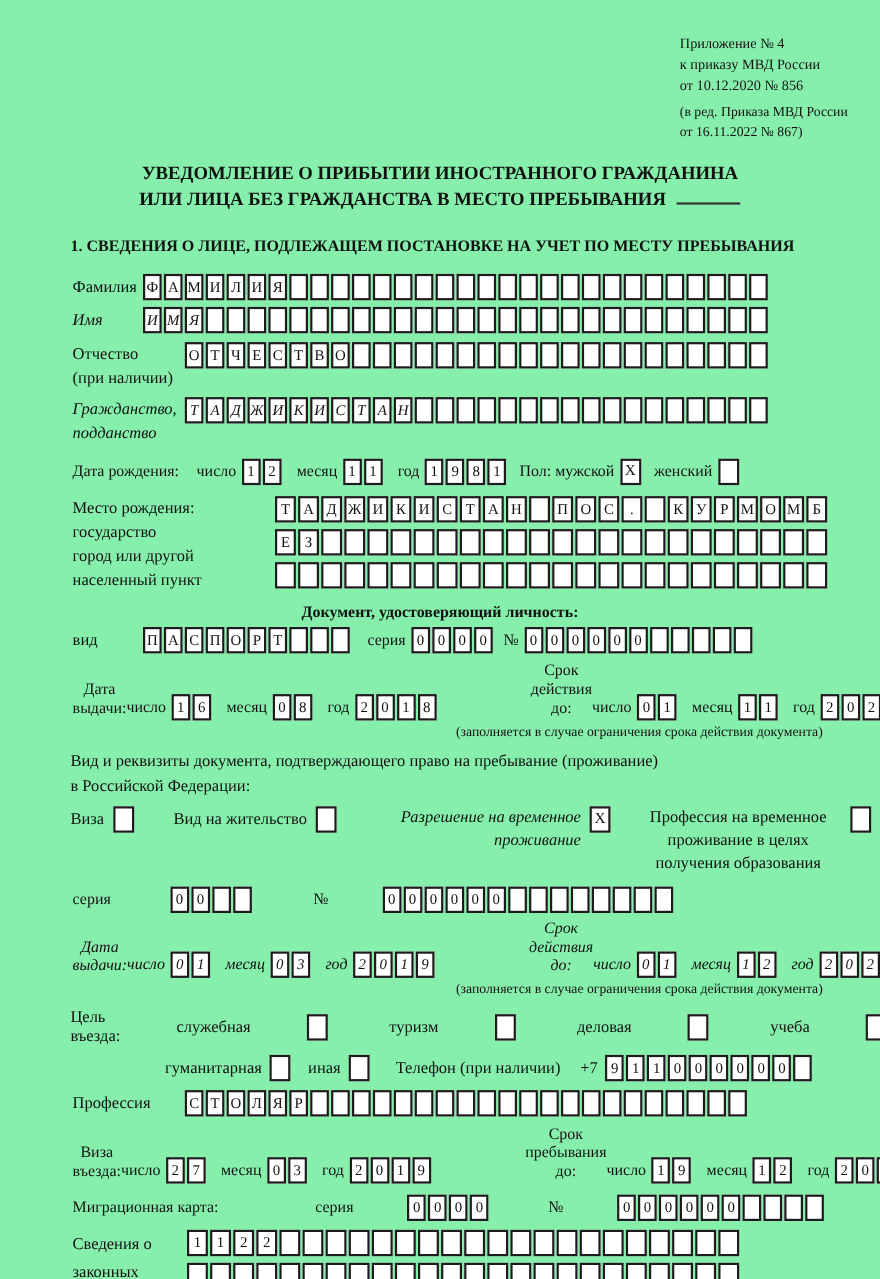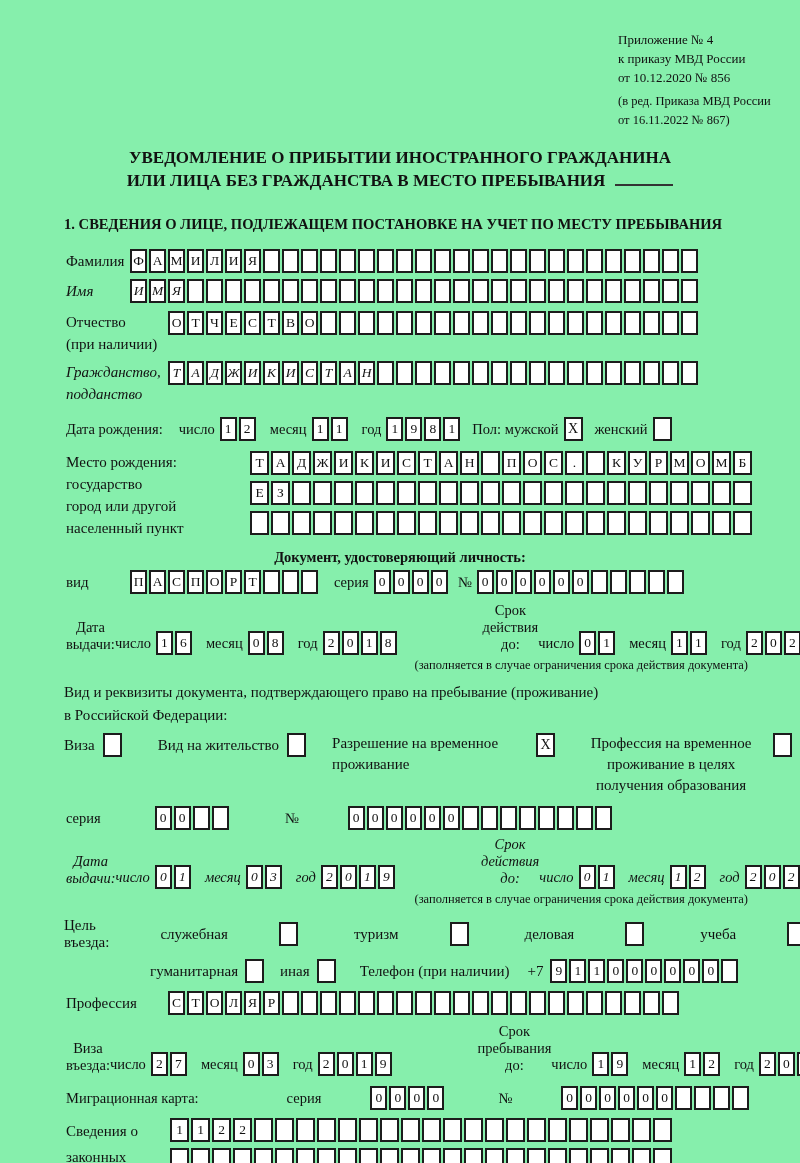--- a/index.html
+++ b/index.html
@@ -51,21 +51,21 @@
   .dlbl { margin-right:5px; font-size:14.5px; }
   .dlbl.inner { margin-left:12px; }
   .date-col.rightcol { margin-left:84px; }
   .note { text-align:right; margin-right:52px; font-size:12.5px; margin-top:3px; }
 
   
   .res-text { margin-left:64px; line-height:23px; font-size:15px; }
   .opt-row { display:flex; align-items:flex-start; margin-left:64px; margin-top:6px; }
   .opt { display:flex; align-items:flex-start; }
   .opt .olbl { line-height:24px; margin-right:8px; }
-  .opt .center2 { width:196px; text-align:left; line-height:21px; margin-right:8px; }
+  .opt .center2 { width:196px; text-align:right; line-height:21px; margin-right:8px;font-style:italic; }
   .opt .center3 { width:188px; text-align:center; line-height:21px; margin-right:8px; }
 
   .doc-head { text-align:center; font-weight:bold; font-size:14.5px; margin-top:8px; }
 
   
   .purp { display:flex; align-items:center; margin-left:64px; }
   .purp .plbl { margin-right:7px; }
   .purp .cb { margin-right:12px; }
 
   .reps { display:flex; margin-left:66px; }

